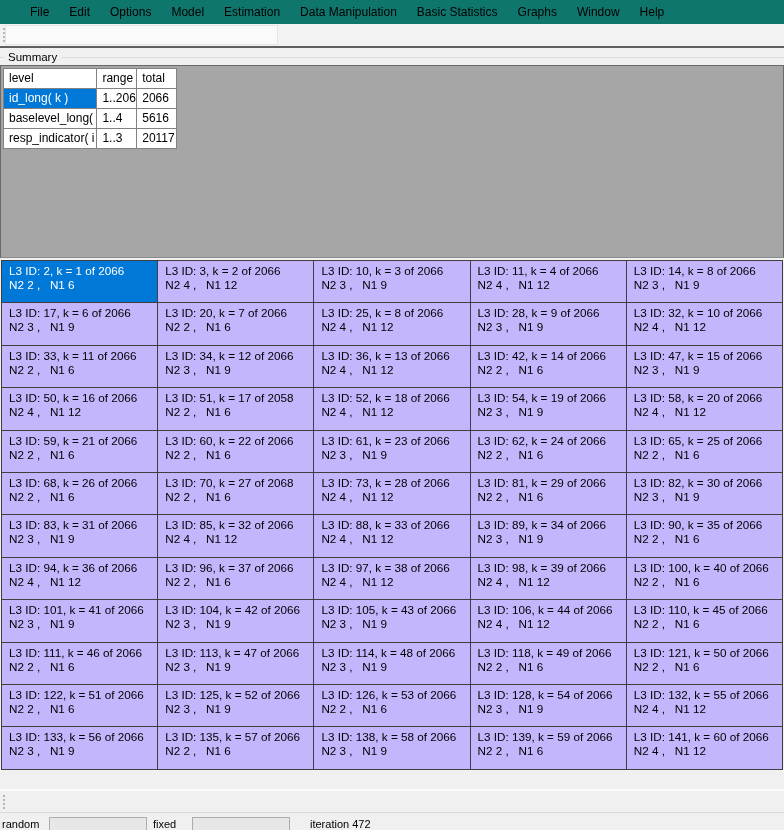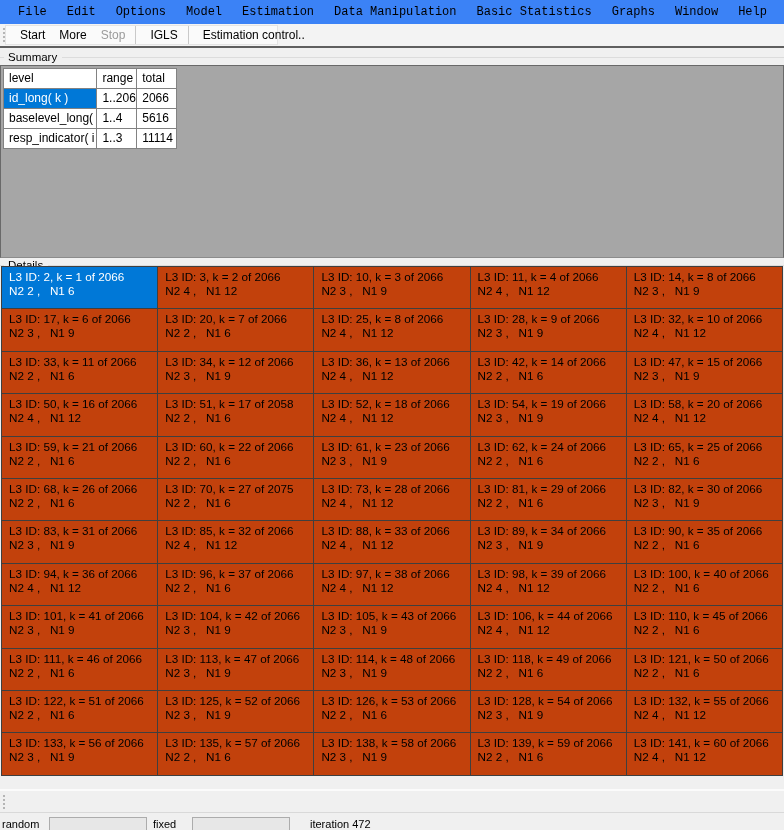--- a/index.html
+++ b/index.html
@@ -5,22 +5,22 @@
   * { margin:0; padding:0; box-sizing:border-box; }
   html,body { width:784px; height:830px; }
   body {
     position:relative; overflow:hidden;
     font-family:"Liberation Sans", sans-serif;
     background:#f0f0f0; color:#000;
   }
   
   .menubar {
     position:absolute; top:0; left:0; right:0; height:24px;
-    display:flex; align-items:center; padding-left:8px;
-    background:#3b82f6; font-size:12px;font-family:Liberation Mono, monospace;
+    display:flex; align-items:center; padding-left:20px;
+    background:#0f766e; font-size:12px;
   }
   .menu-item { padding:4px 10px; cursor:default; }
   
   .toolbar {
     position:absolute; top:24px; left:0; right:0; height:22px;
     background:#f3f3f3; display:flex; align-items:center; font-size:12px;
   }
   .tb-panel {
     position:absolute; left:5px; top:1px; width:273px; height:20px;
     background:#fafafa; border:1px solid #e4e4e4;
@@ -55,24 +55,24 @@
     border-right:1px solid #828282; border-bottom:1px solid #828282;
     overflow:hidden; white-space:nowrap;
   }
   .sum-cell.c0 { width:94px; }
   .sum-cell.c1 { width:40px; }
   .sum-cell.c2 { width:40px; }
   .sum-row.selected .sum-cell.c0 { background:#0078d7; color:#fff; }
   
   #details-labels { top:258px; }
   .details-grid {
-    position:absolute; top:266px; left:1px; width:782px;
+    position:absolute; top:260px; left:1px; width:782px;
     display:grid; grid-template-columns:repeat(5, 1fr); grid-auto-rows:42.4px;
     border-top:1px solid #3f3f3f; border-left:1px solid #3f3f3f;
-    background:#c2410c;
+    background:#c4b5fd;
   }
   .cell {
     border-right:1px solid #3f3f3f; border-bottom:1px solid #3f3f3f;
     padding:3px 2px 0 7px; font-size:11.7px; overflow:hidden; cursor:default;
   }
   .cell .l1, .cell .l2 { white-space:pre; line-height:14px; }
   .cell.selected { background:#0078d7; color:#fff; }
   
   .tabbar {
     position:absolute; top:789px; left:0; right:0; height:23px;
@@ -109,28 +109,20 @@
     <span class="menu-item">Data Manipulation</span>
     <span class="menu-item">Basic Statistics</span>
     <span class="menu-item">Graphs</span>
     <span class="menu-item">Window</span>
     <span class="menu-item">Help</span>
   </div>
 
 <div class="toolbar">
   <div class="tb-panel"></div>
   <div class="grip"></div>
-  <span style="display:flex;align-items:center;position:relative;">
-
-  <span class="tb-btn">Start</span>
-      <span class="tb-btn">More</span>
-      <span class="tb-btn disabled sep-after">Stop</span>
-      <span class="tb-btn sep-after">IGLS</span>
-      <span class="tb-btn">Estimation control..</span>
-    </span>
 </div>
 <div class="dark-sep"></div>
 
 <div class="grp-label-row" id="summary-labels">
   <span class="grp-label">Summary</span>
 </div>
 <div class="summary-panel">
   <div class="sum-table">
     <div class="sum-row">
       <div class="sum-cell c0">level</div>
@@ -143,21 +135,21 @@
           <div class="sum-cell c0">id_long( k )</div>
           <div class="sum-cell c1">1..2066</div>
           <div class="sum-cell c2">2066</div>
         </div><div class="sum-row">
           <div class="sum-cell c0">baselevel_long( j )</div>
           <div class="sum-cell c1">1..4</div>
           <div class="sum-cell c2">5616</div>
         </div><div class="sum-row">
           <div class="sum-cell c0">resp_indicator( i )</div>
           <div class="sum-cell c1">1..3</div>
-          <div class="sum-cell c2">11114</div>
+          <div class="sum-cell c2">20117</div>
         </div></span>
   </div>
 </div>
 
 <div class="grp-label-row" id="details-labels">
   <span class="grp-label">Details</span>
 </div>
 <div class="details-grid">
 
 <div class="cell selected">
@@ -258,21 +250,21 @@
     </div>
     <div class="cell">
       <div class="l1">L3 ID: 65, k = 25 of 2066</div>
       <div class="l2">N2 2 ,   N1 6</div>
     </div>
     <div class="cell">
       <div class="l1">L3 ID: 68, k = 26 of 2066</div>
       <div class="l2">N2 2 ,   N1 6</div>
     </div>
     <div class="cell">
-      <div class="l1">L3 ID: 70, k = 27 of 2075</div>
+      <div class="l1">L3 ID: 70, k = 27 of 2068</div>
       <div class="l2">N2 2 ,   N1 6</div>
     </div>
     <div class="cell">
       <div class="l1">L3 ID: 73, k = 28 of 2066</div>
       <div class="l2">N2 4 ,   N1 12</div>
     </div>
     <div class="cell">
       <div class="l1">L3 ID: 81, k = 29 of 2066</div>
       <div class="l2">N2 2 ,   N1 6</div>
     </div>

